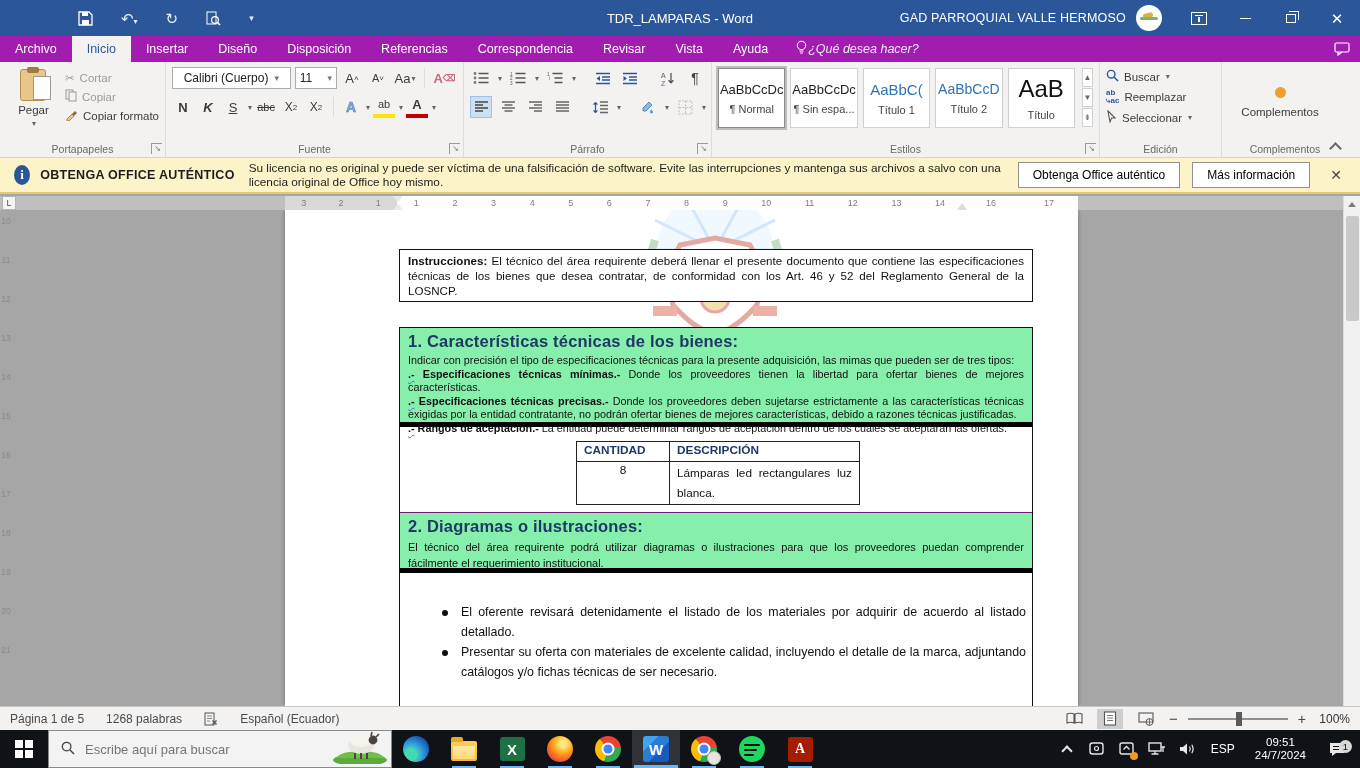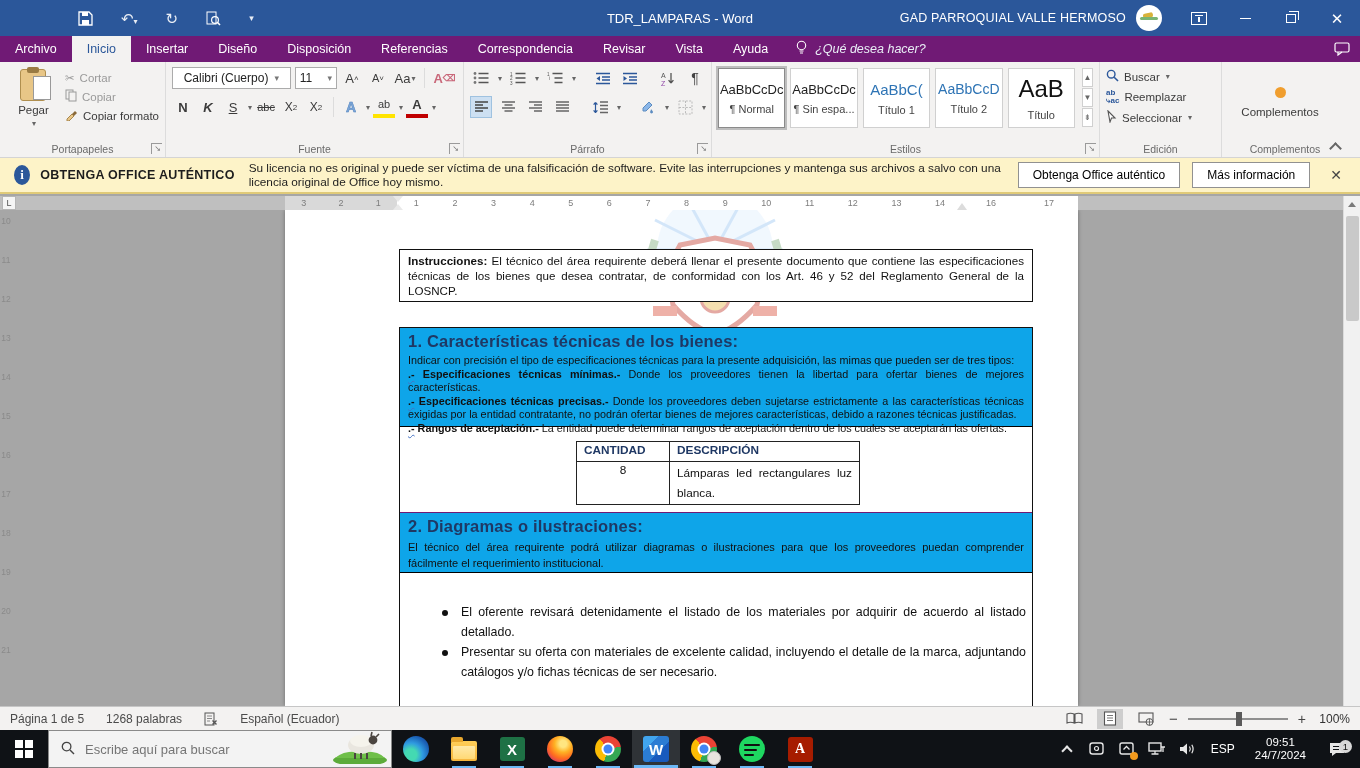--- a/index.html
+++ b/index.html
@@ -20,24 +20,24 @@
   .winbtn{width:46px;height:36px;display:flex;align-items:center;justify-content:center;color:#fff}
   .ico-min{width:11px;height:1px;background:#fff}
   .ico-max{width:10px;height:9px;border:1px solid #fff;position:relative;background:transparent}
   .ico-max i{position:absolute;left:2px;top:-4px;width:10px;height:9px;border:1px solid #fff;border-bottom:none;border-left:none}
   .ico-close{font-size:15px;line-height:1}
   .ribbonopt{width:16px;height:13px;border:1px solid #fff;position:relative}
   .ribbonopt i{position:absolute;left:3px;top:2px;width:8px;height:1px;background:#fff}
   .ribbonopt em{position:absolute;left:6px;top:4px;width:2px;height:5px;background:#fff}
 
   
-  .tabsrow{position:absolute;top:36px;left:0;right:0;height:26px;background:#701a75;display:flex;align-items:stretch;color:#fff;font-size:12.5px}
+  .tabsrow{position:absolute;top:36px;left:0;right:0;height:26px;background:#a21caf;display:flex;align-items:stretch;color:#fff;font-size:12.5px}
   .tab{padding:0 15px;display:flex;align-items:center;cursor:default;white-space:nowrap}
   .tab.active{background:#f3f2f1;color:#2b579a;font-weight:400}
-  .tellme{display:flex;align-items:center;gap:7px;padding:0 12px;font-style:italic;color:#e9eef6}
+  .tellme{display:flex;align-items:center;padding:0 12px;font-style:italic;color:#e9eef6}
   .comments-btn{margin-left:auto;margin-right:10px;display:flex;align-items:center}
 
   
   .ribbon{position:absolute;top:62px;left:0;right:0;height:96px;background:#f3f2f1;border-bottom:1px solid #d4d4d4;display:flex;color:#3b3b3b}
   .rgroup{position:relative;border-right:1px solid #dcdcdc;padding:5px 6px 17px 6px;flex:0 0 auto}
   .glabel{position:absolute;left:0;right:0;bottom:2px;text-align:center;font-size:10.5px;color:#6a6a6a}
   .launcher{position:absolute;right:3px;bottom:3px;width:11px;height:11px;border-left:1px solid #9a9a9a;border-top:1px solid #9a9a9a;font-size:8px;line-height:9px;text-align:right;color:#777;padding-right:1px}
   .bigbtn{width:56px;height:74px;display:flex;flex-direction:column;align-items:center;justify-content:flex-start;gap:3px;font-size:11.5px}
   .clipboard{width:26px;height:32px;background:#e8c687;border:1px solid #b08f4f;border-radius:3px;position:relative;margin-top:2px}
   .clipboard i{position:absolute;left:6px;top:-3px;width:12px;height:6px;background:#9a7b43;border-radius:2px}
@@ -98,21 +98,21 @@
   .rindent{position:absolute;left:957px;bottom:0;width:0;height:0;border-left:5px solid transparent;border-right:5px solid transparent;border-bottom:7px solid #dcdcdc}
   .tabsel{position:absolute;left:2px;top:196px;width:14px;height:14px;background:#f5f5f5;border:1px solid #b5b5b5;color:#555;font-size:9px;display:flex;align-items:center;justify-content:center}
 
   
   .docarea{position:absolute;top:210px;left:0;right:17px;bottom:62px;background:#a6a6a6;overflow:hidden}
   .vruler{position:absolute;left:0;top:0;bottom:0;width:12px;display:flex;flex-direction:column;align-items:center;gap:29px;padding-top:6px;font-size:8.5px;color:#8a8a8a}
   .page{position:absolute;left:285px;top:0;width:793px;height:496px;background:#fff;box-shadow:0 0 4px rgba(0,0,0,.35)}
   .emblem{position:absolute;left:310px;top:0;opacity:.8}
   .instr-box{position:absolute;left:114px;top:39px;width:634px;min-height:47px;border:1px solid #111;background:#fff;padding:3px 8px;font-size:11.6px;line-height:15px;text-align:justify;color:#111}
   .outer{position:absolute;left:114px;top:117px;width:634px;bottom:0;border:1px solid #111;border-bottom:none;background:#fff}
-  .sec-gray{background:#0ea5e9;border-bottom:1px solid #000000;padding:2px 8px 5px 8px}
+  .sec-gray{background:#86efac;border-bottom:5px solid #000000;padding:2px 8px 5px 8px}
   .sec-head{color:#1f3864;font-weight:700;font-size:16.5px;letter-spacing:.2px;margin:2px 0 3px 0}
   .sec-body{font-size:10.8px;line-height:13.6px;text-align:justify;color:#111}
   .wavy{text-decoration:underline wavy #4472c4 1px;text-underline-offset:2px;font-weight:700}
   .tbl-zone{height:86px;border-bottom:1px solid #701a75;display:flex;align-items:flex-start;padding-top:14px}
   table.spec{border-collapse:collapse;margin-left:176px;font-size:11.8px;color:#111}
   table.spec td,table.spec th{border:1px solid #222;padding:1px 7px;vertical-align:top}
   table.spec th{color:#1f3864;font-weight:700;text-align:left;height:20px}
   .cell-qty{width:93px;text-align:center}
   .cell-desc{width:190px;text-align:justify;line-height:20px}
   .sec2{padding:2px 8px 6px 8px}

